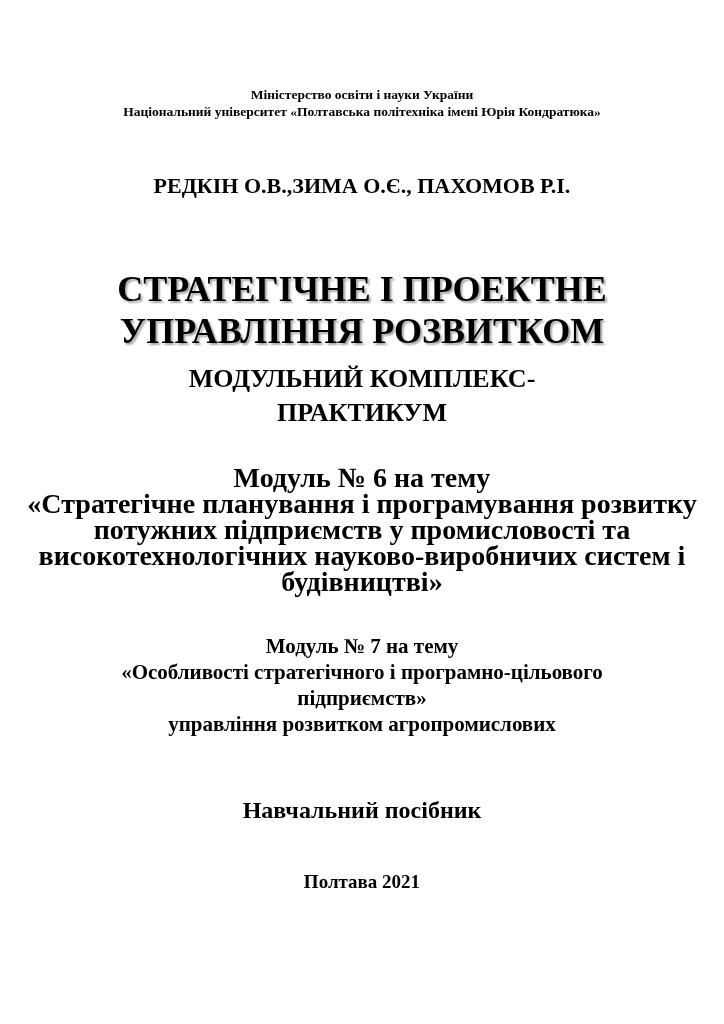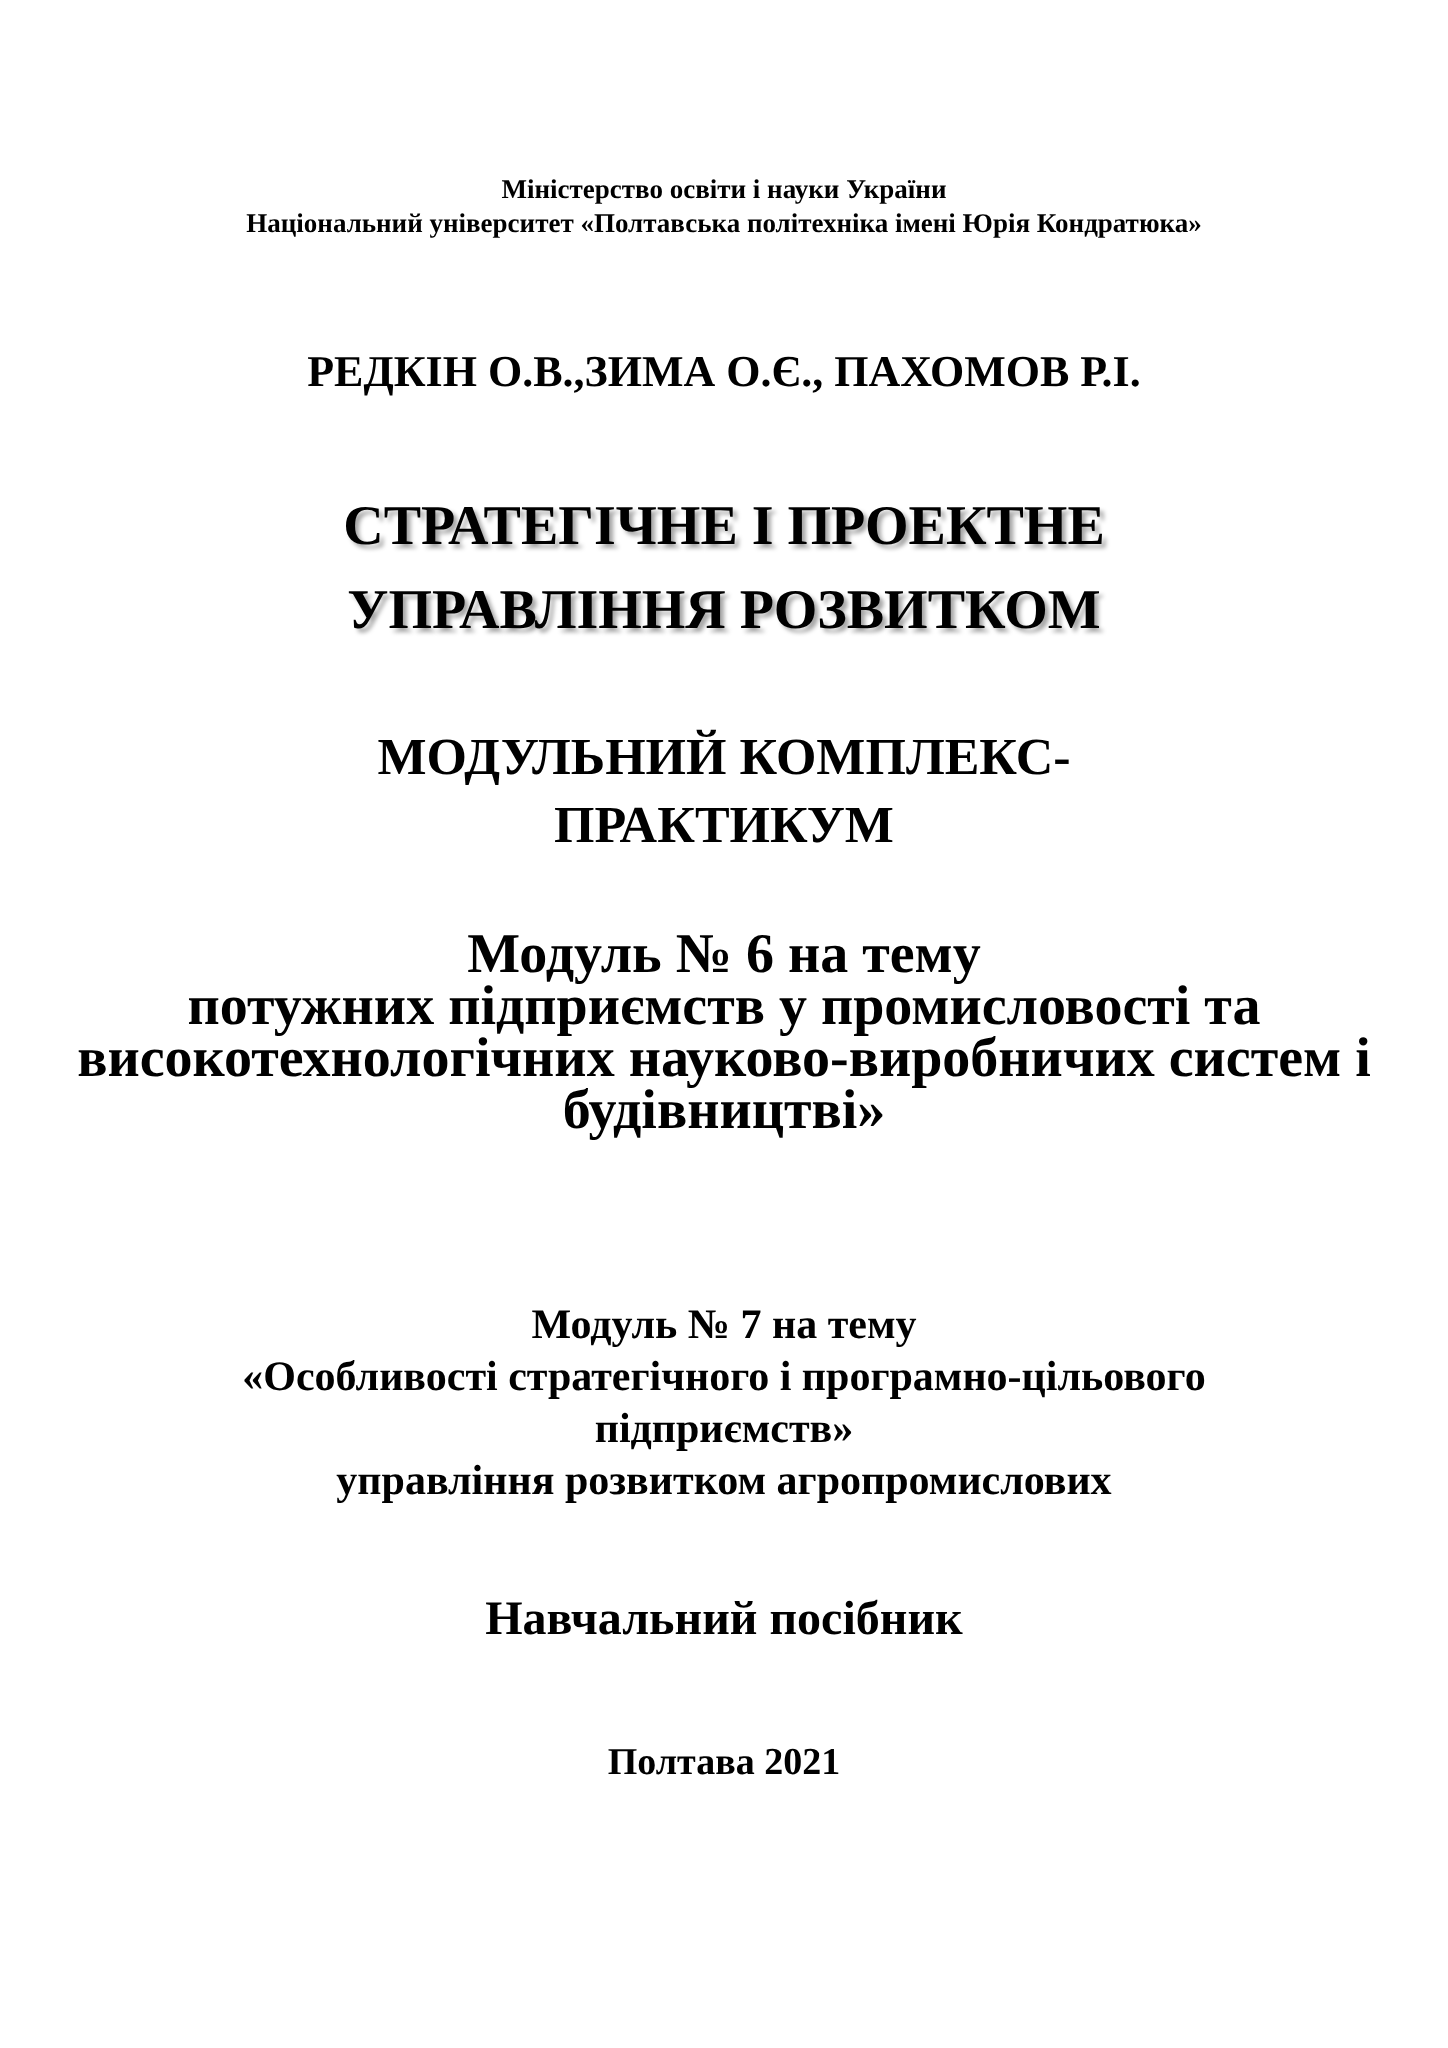--- a/index.html
+++ b/index.html
@@ -2,25 +2,25 @@
 <html><head>
 <meta charset="utf-8">
 <style>
   html, body { margin: 0; padding: 0; background: #ffffff; }
   body { width: 724px; height: 1024px; position: relative; overflow: hidden;
          font-family: "Liberation Serif", "DejaVu Serif", serif; color: #000; font-weight: bold; }
   .page { position: absolute; left: 0; top: 0; width: 724px; height: 784px; text-decoration: underline; }
   .c { position: absolute; left: 0; width: 724px; text-align: center; white-space: nowrap; }
   .ministry { top: 86px; font-size: 13.5px; line-height: 17px; }
   .authors { top: 172px; font-size: 22px; line-height: 28px; }
-  .title { top: 243px; font-size: 28px; line-height: 42px;
+  .title { top: 268px; font-size: 36px; line-height: 42px;
            text-shadow: 2px 2px 2px rgba(0,0,0,0.35); }
   .subtitle { top: 362px; font-size: 26px; line-height: 34px; }
   .module6 { top: 465px; font-size: 28px; line-height: 26px; }
-  .module7 { top: 649px; font-size: 21px; line-height: 26px; }
+  .module7 { top: 633px; font-size: 21px; line-height: 26px; }
   .kind { top: 795px; font-size: 24px; line-height: 30px; }
   .city { top: 870px; font-size: 19px; line-height: 24px; }
   .line { display: block; }
 </style>
 </head>
 <body>
 
 <div class="page">
   <div class="c ministry">
     <span class="line">Міністерство освіти і науки України</span>
@@ -34,20 +34,21 @@
     <span class="line">УПРАВЛІННЯ РОЗВИТКОМ</span>
   </div>
 
   <div class="c subtitle">
     <span class="line">МОДУЛЬНИЙ КОМПЛЕКС-</span>
     <span class="line">ПРАКТИКУМ</span>
   </div>
 
   <div class="c module6">
     <span class="line">Модуль № 6 на тему</span>
+    <span class="line">«Стратегічне планування і програмування розвитку</span>
     <span class="line">потужних підприємств у промисловості та</span>
     <span class="line">високотехнологічних науково-виробничих систем і</span>
     <span class="line">будівництві»</span>
   </div>
 
   <div class="c module7">
     <span class="line">Модуль № 7 на тему</span>
     <span class="line">«Особливості стратегічного і програмно-цільового</span>
     <span class="line">підприємств»</span>
     <span class="line">управління розвитком агропромислових</span>

